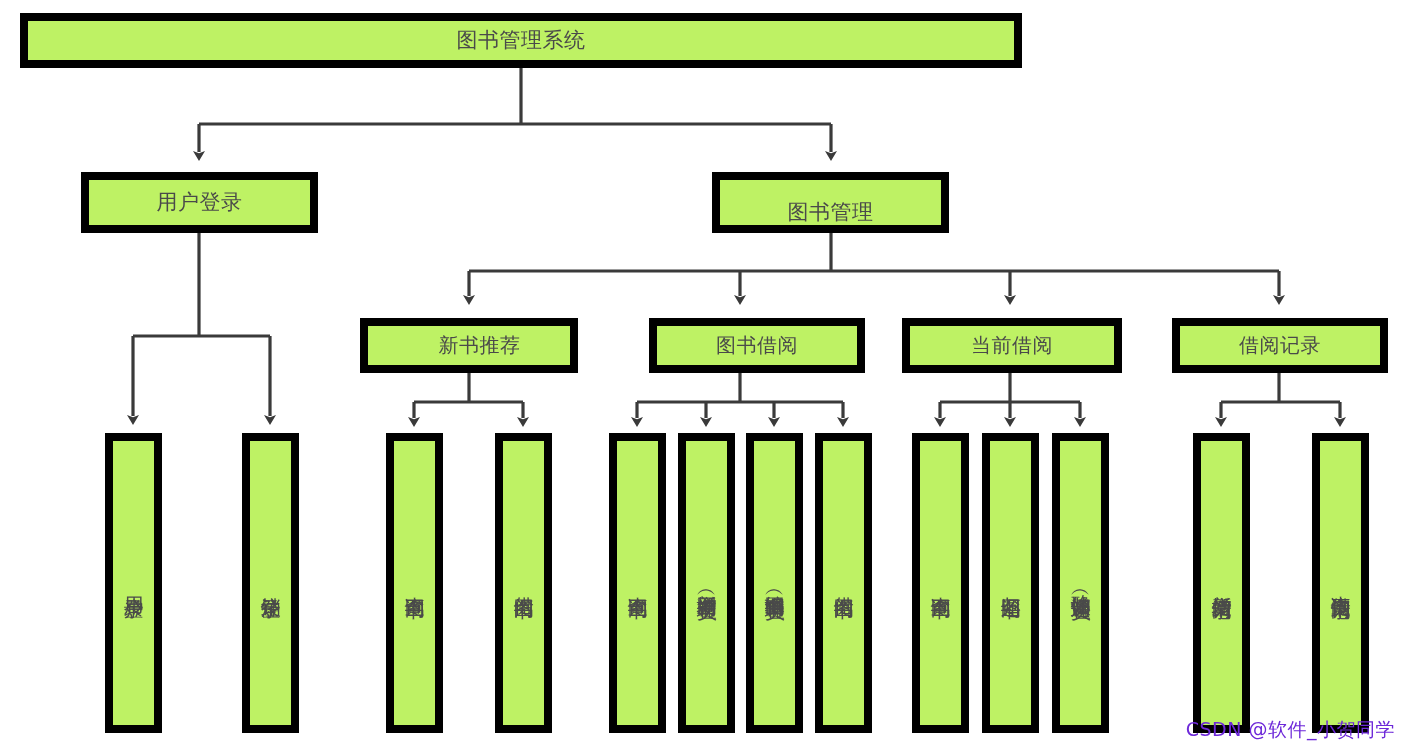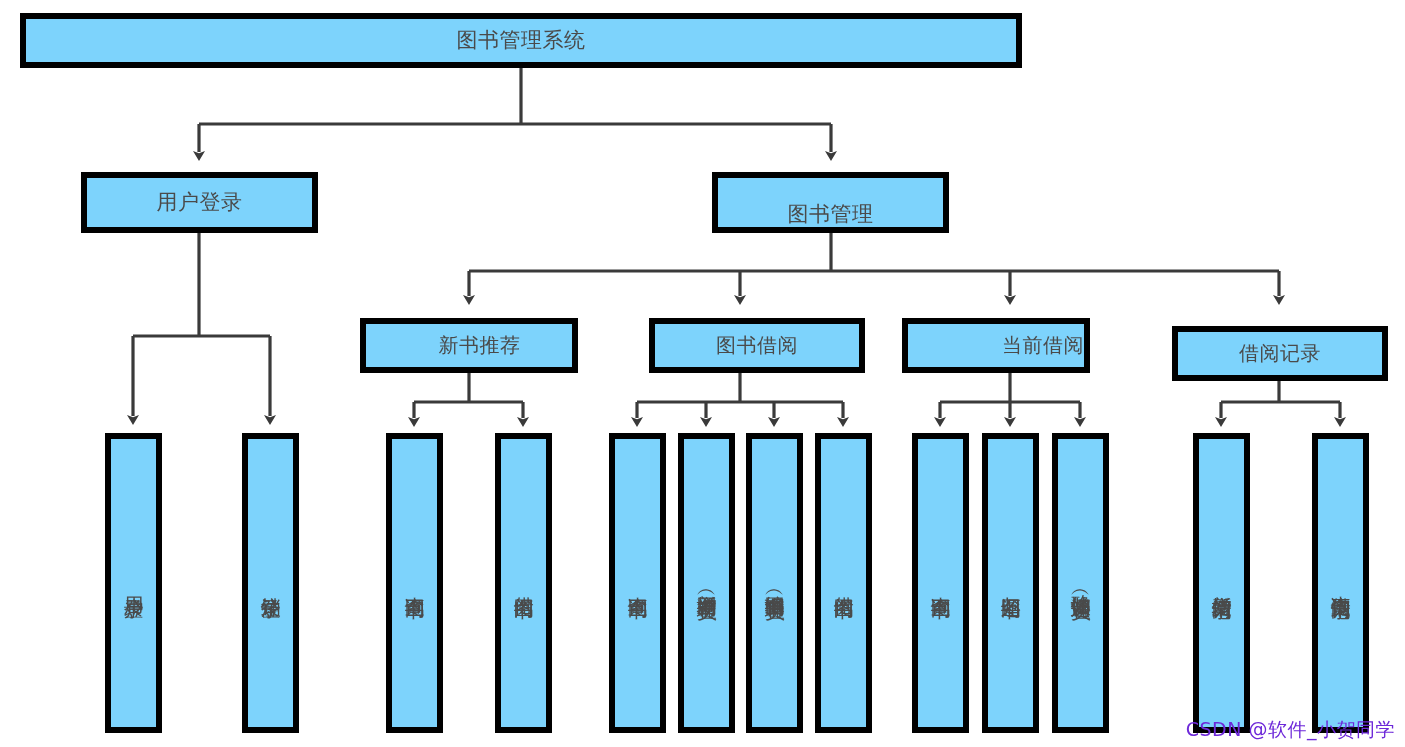--- a/index.html
+++ b/index.html
@@ -21,22 +21,22 @@
     position: absolute;
     left: 0;
     top: 0;
     width: 1405px;
     height: 747px;
     pointer-events: none;
   }
   .node {
     position: absolute;
     box-sizing: border-box;
-    background: #7dd3fc;
-    border: 6px solid #000000;
+    background: #bef264;
+    border: 8px solid #000000;
     display: flex;
     align-items: center;
     justify-content: center;
     z-index: 2;
   }
   .node .label {
     color: #4a4a4a;
     font-size: 21px;
     line-height: 1.12;
     letter-spacing: 0.5px;
@@ -137,24 +137,24 @@
   <div class="node level2" style="left:712px; top:172px; width:237px; height:61px;align-items:flex-end;">
     <span class="label">图书管理</span>
   </div>
 
   <div class="node level3" style="left:360px; top:318px; width:218px; height:55px;padding-left:21px;">
     <span class="label">新书推荐</span>
   </div>
   <div class="node level3" style="left:632px; top:318px; width:216px; height:55px;margin-left:17px;">
     <span class="label">图书借阅</span>
   </div>
-  <div class="node level3" style="left:902px; top:318px; width:188px; height:55px;justify-content:flex-end;">
+  <div class="node level3" style="left:902px; top:318px; width:220px; height:55px;">
     <span class="label">当前借阅</span>
   </div>
-  <div class="node level3" style="left:1172px; top:326px; width:216px; height:55px;">
+  <div class="node level3" style="left:1172px; top:318px; width:216px; height:55px;">
     <span class="label">借阅记录</span>
   </div>
 
   <div class="node leaf" style="left:105px; top:433px; width:57px; height:300px;">
     <span class="label">用户登录</span>
   </div>
   <div class="node leaf" style="left:242px; top:433px; width:57px; height:300px;">
     <span class="label">注销登录</span>
   </div>
 

